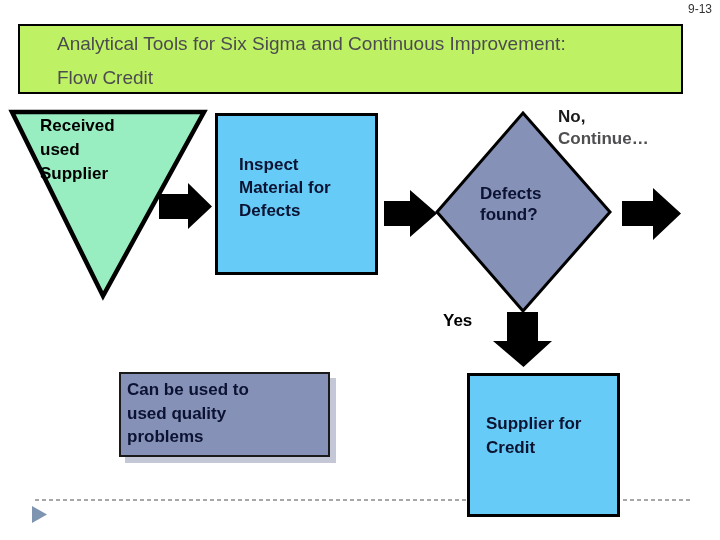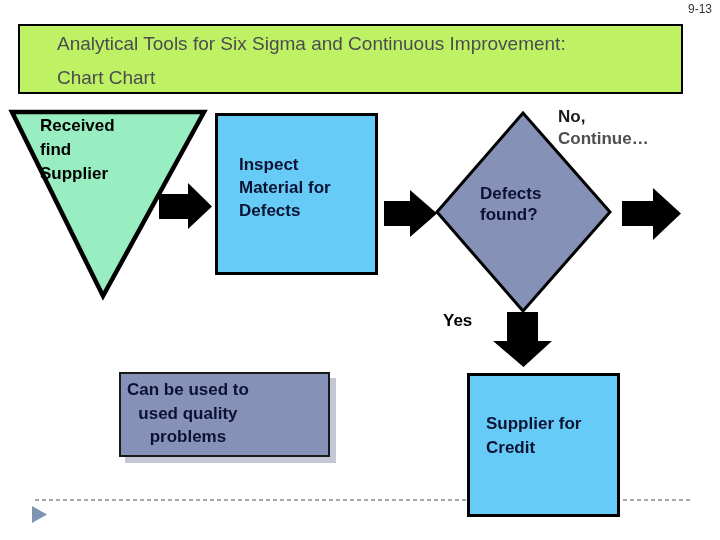--- a/index.html
+++ b/index.html
@@ -27,41 +27,41 @@
   .inspect-text{left:239px;top:153px;line-height:23px;color:#0B1232;}
   .decision-text{left:480px;top:183px;line-height:21px;color:#0B1232;}
   .no-text{left:558px;top:106px;line-height:22px;}
   .no-text .no-line1{font-weight:bold;color:#1A1A1A;}
   .no-text .no-line2{font-weight:bold;color:#4F4F52;}
   .yes-text{left:443px;top:311px;color:#000000;}
   .note-box{
     position:absolute;z-index:2;left:119px;top:372px;width:207px;height:81px;
     background:#8591B7;border:2px solid #1A1A1A;box-shadow:6px 6px 0 0 #C4C8D6;
   }
-  .note-text{left:127px;top:378px;line-height:23.5px;color:#0B1232;text-align:center;}
+  .note-text{left:127px;top:378px;line-height:23.5px;color:#0B1232;}
   .return-box{
     position:absolute;z-index:2;left:467px;top:373px;width:147px;height:138px;
     background:#66CCF7;border:3px solid #000000;
   }
   .inspect-box{
     position:absolute;z-index:2;left:215px;top:113px;width:157px;height:156px;
     background:#66CCF7;border:3px solid #000000;
   }
   .return-text{left:486px;top:412px;line-height:24px;color:#0B1232;}
 </style>
 </head>
 <body>
 
 <div class="slide">
 
   <div class="page-num">9-13</div>
 
   <div class="title-box">
     <div class="title-line1">Analytical Tools for Six Sigma and Continuous Improvement:</div>
-    <div class="title-line2">Chart Chart</div>
+    <div class="title-line2">Flow Credit</div>
   </div>
 
   <svg class="shape-layer" width="720" height="540" viewBox="0 0 720 540">
 
     <line x1="35" y1="500" x2="692" y2="500" stroke-width="1.5" stroke-dasharray="4,3" stroke="#8A8A8A"></line>
 
     <polygon points="12,112 204,112 103,296" stroke="#000000" stroke-width="4.5" stroke-linejoin="miter" fill="#98EEC0"></polygon>
 
     <polygon points="159,194 188,194 188,183 212,206.5 188,229 188,219 159,219" fill="#000000"></polygon>
 
@@ -71,21 +71,21 @@
 
     <polygon points="622,201 653,201 653,188 681,213.5 653,240 653,226 622,226" fill="#000000"></polygon>
 
     <polygon points="507,312 538,312 538,341 552,341 523.5,367 493,341 507,341" fill="#000000"></polygon>
 
     <polygon points="32,506 47,514.5 32,523" fill="#7E95B2"></polygon>
   </svg>
 
   <div class="txt start-text">
     <span>Received</span>
-    <span>find</span>
+    <span>used</span>
     <span>Supplier</span>
   </div>
 
   <div class="inspect-box"></div>
   <div class="txt inspect-text">
     <span>Inspect</span>
     <span>Material for</span>
     <span>Defects</span>
   </div>
 

